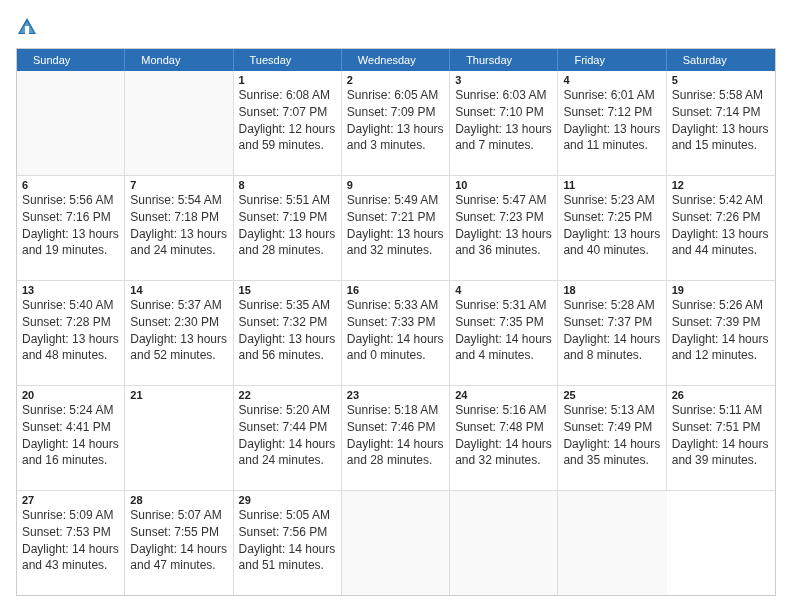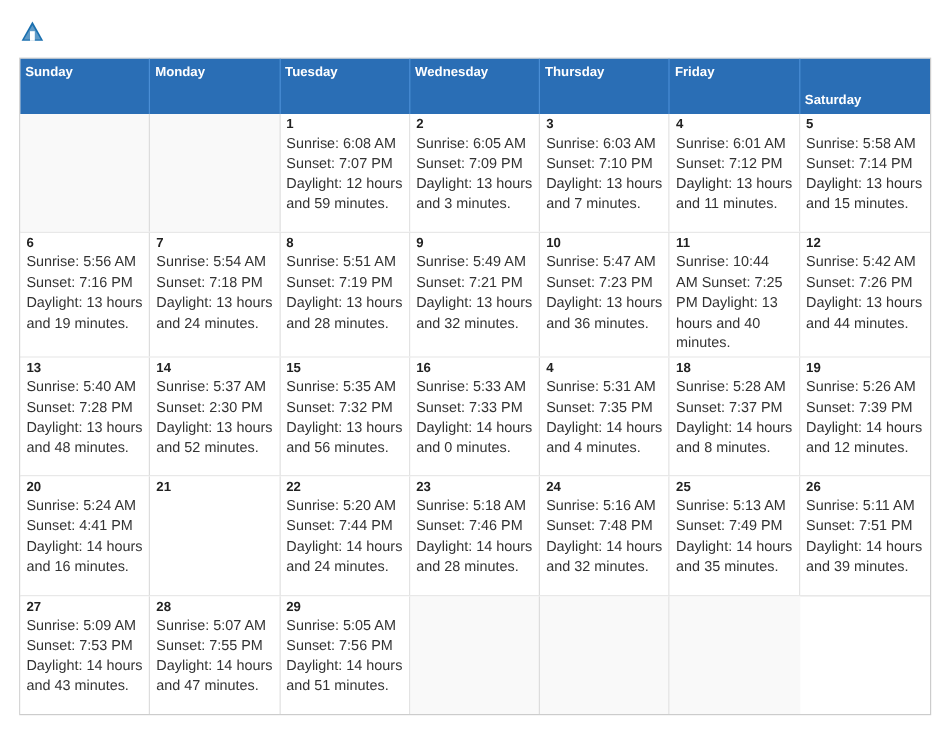--- a/index.html
+++ b/index.html
@@ -63,26 +63,26 @@
       flex-direction: column;
     }
     .cal-header {
       display: grid;
       grid-template-columns: repeat(7, 1fr);
       background: #2a6eb5;
     }
     .cal-header-cell {
       color: #fff;
       font-size: 11px;
-      font-weight: bold;
-      padding: 5px 4px;
+      font-weight: normal;
+      padding: 5px 16px;
       border-right: 1px solid #4a8ed5;
       text-align: left;
     }
-    .cal-header-cell:last-child { border-right: none; margin-top: 24px; }
+    .cal-header-cell:last-child { border-right: none; }
     .cal-body {
       flex: 1;
       display: flex;
       flex-direction: column;
     }
     .cal-row {
       display: grid;
       grid-template-columns: repeat(7, 1fr);
       flex: 1;
       border-bottom: 1px solid #ddd;
@@ -206,21 +206,21 @@
 Daylight: 13 hours and 32 minutes.</div>
           </div>
           <div class="cal-cell">
             <span class="day-num">10</span>
             <div class="day-info">Sunrise: 5:47 AM
 Sunset: 7:23 PM
 Daylight: 13 hours and 36 minutes.</div>
           </div>
           <div class="cal-cell">
             <span class="day-num">11</span>
-            <div class="day-info">Sunrise: 10:44 AM
+            <div class="day-info">Sunrise: 5:23 AM
 Sunset: 7:25 PM
 Daylight: 13 hours and 40 minutes.</div>
           </div>
           <div class="cal-cell">
             <span class="day-num">12</span>
             <div class="day-info">Sunrise: 5:42 AM
 Sunset: 7:26 PM
 Daylight: 13 hours and 44 minutes.</div>
           </div>
         </div>

